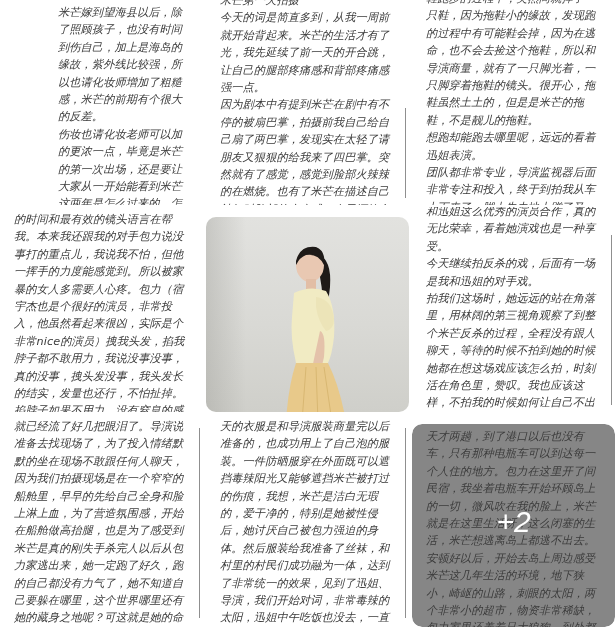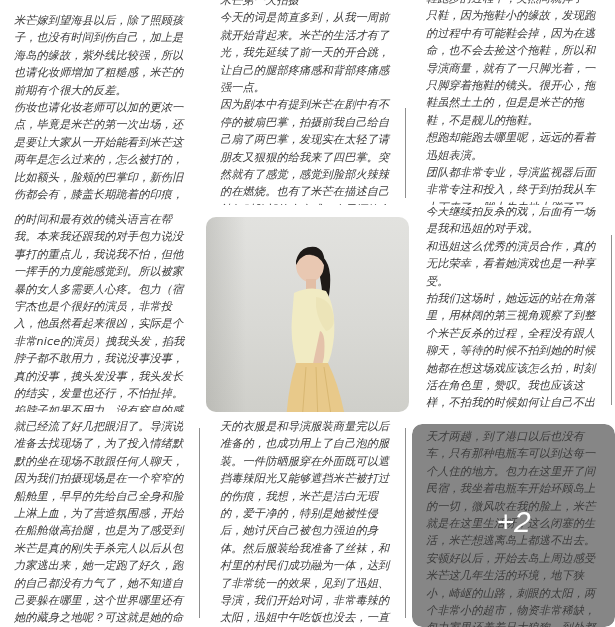--- a/index.html
+++ b/index.html
@@ -22,21 +22,21 @@
              display: flex; align-items: center; justify-content: center; }
   .more-count { color: #ffffff; font-size: 30px; font-family: "Liberation Sans", sans-serif; font-weight: 400;
                 margin-top: -8px; }
 </style>
 </head>
 <body>
 
 <div class="grid">
 
   <div class="cell flat">
-    <div class="text-shot" style="top:12px;">
+    <div class="text-shot" style="top:4px;margin-left:44px;">
       <p>米芒嫁到望海县以后，除了照顾孩子，也没有时间到伤自己，加上是海岛的缘故，紫外线比较强，所以也请化妆师增加了粗糙感，米芒的前期有个很大的反差。</p>
       <p>伤妆也请化妆老师可以加的更浓一点，毕竟是米芒的第一次出场，还是要让大家从一开始能看到米芒这两年是怎么过来的，怎么被打的，比如额头，脸颊的巴掌印，新伤旧伤都会有，膝盖长期跪着的印痕，全身协调的黑度，因为包力长期喝酒打人，头发上的啤酒砸到米芒头上的玻璃渣儿。</p>
 
     </div>
   </div>
 
   <div class="cell flat">
     <div class="text-shot" style="top:-8px;">
       <p>米芒第一天拍摄</p>
       <p>今天的词是简直多到，从我一周前就开始背起来。米芒的生活才有了光，我先延续了前一天的开合跳，让自己的腿部疼痛感和背部疼痛感强一点。</p>
@@ -80,22 +80,22 @@
         <path d="M54 94 Q60 96 58 120 Q54 140 48 146 Q44 140 48 122 Z" fill="#e4c2aa"></path>
 
         <path d="M30 126 L62 126 Q74 150 80 185 L20 185 Q22 150 30 126 Z" fill="#e8c98a"></path>
         <path d="M40 130 L36 185 M50 130 L52 185 M58 130 L66 185" stroke="#d8b772" stroke-width="1" fill="none"></path>
       </svg>
     </div>
   </div>
 
   <div class="cell flat">
     <div class="text-shot" style="top:-4px;">
+      <p>和迅姐这么优秀的演员合作，真的无比荣幸，看着她演戏也是一种享受。</p>
       <p>今天继续拍反杀的戏，后面有一场是我和迅姐的对手戏。</p>
-      <p>和迅姐这么优秀的演员合作，真的无比荣幸，看着她演戏也是一种享受。</p>
       <p>拍我们这场时，她远远的站在角落里，用林阔的第三视角观察了到整个米芒反杀的过程，全程没有跟人聊天，等待的时候不拍到她的时候她都在想这场戏应该怎么拍，时刻活在角色里，赞叹。我也应该这样，不拍我的时候如何让自己不出戏，时刻活在角色里。</p>
     </div>
     <div class="scrollbar" style="top:28px;height:170px;"></div>
   </div>
 
   <div class="cell flat">
     <div class="text-shot" style="top:4px;">
       <p>就已经流了好几把眼泪了。导演说准备去找现场了，为了投入情绪默默的坐在现场不敢跟任何人聊天，因为我们拍摄现场是在一个窄窄的船舱里，早早的先给自己全身和脸上淋上血，为了营造氛围感，开始在船舱做高抬腿，也是为了感受到米芒是真的刚失手杀完人以后从包力家逃出来，她一定跑了好久，跑的自己都没有力气了，她不知道自己要躲在哪里，这个世界哪里还有她的藏身之地呢？可这就是她的命呀，她的懦弱软弱呀，她恨自己，她为什么会在一开始做这么愚蠢的选择呢，我躲在船舱里，突然感觉米芒附体了，开始哭，悔恨，难受，迷茫，我该怎么办呢？想着我的两个女儿，我杀人了呀，我该怎么面对他们，想到这些，就开始灵魂出窍的哭，来来回回拍了不知道多少</p>
     </div>
     <div class="scrollbar" style="top:14px;height:190px;"></div>

